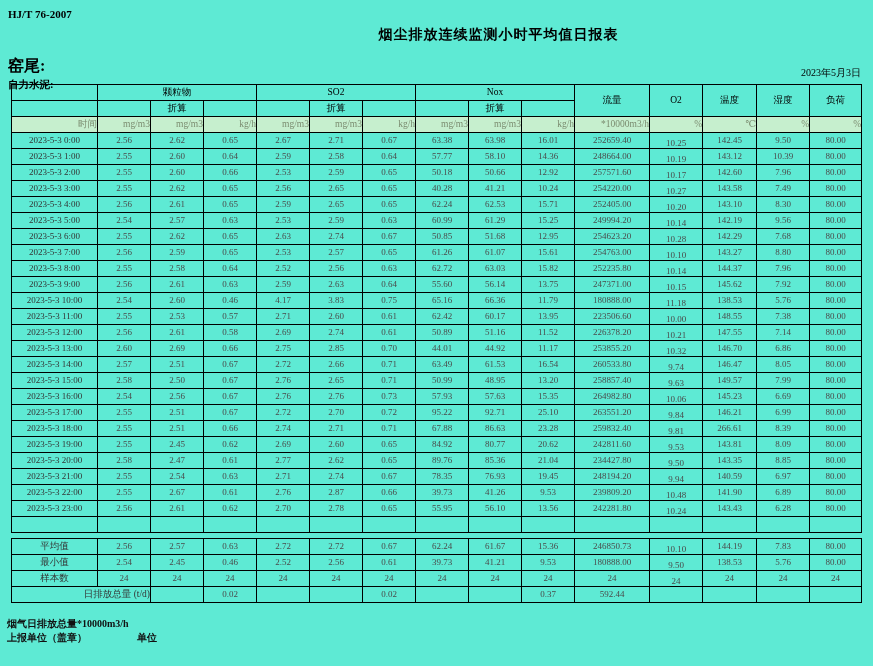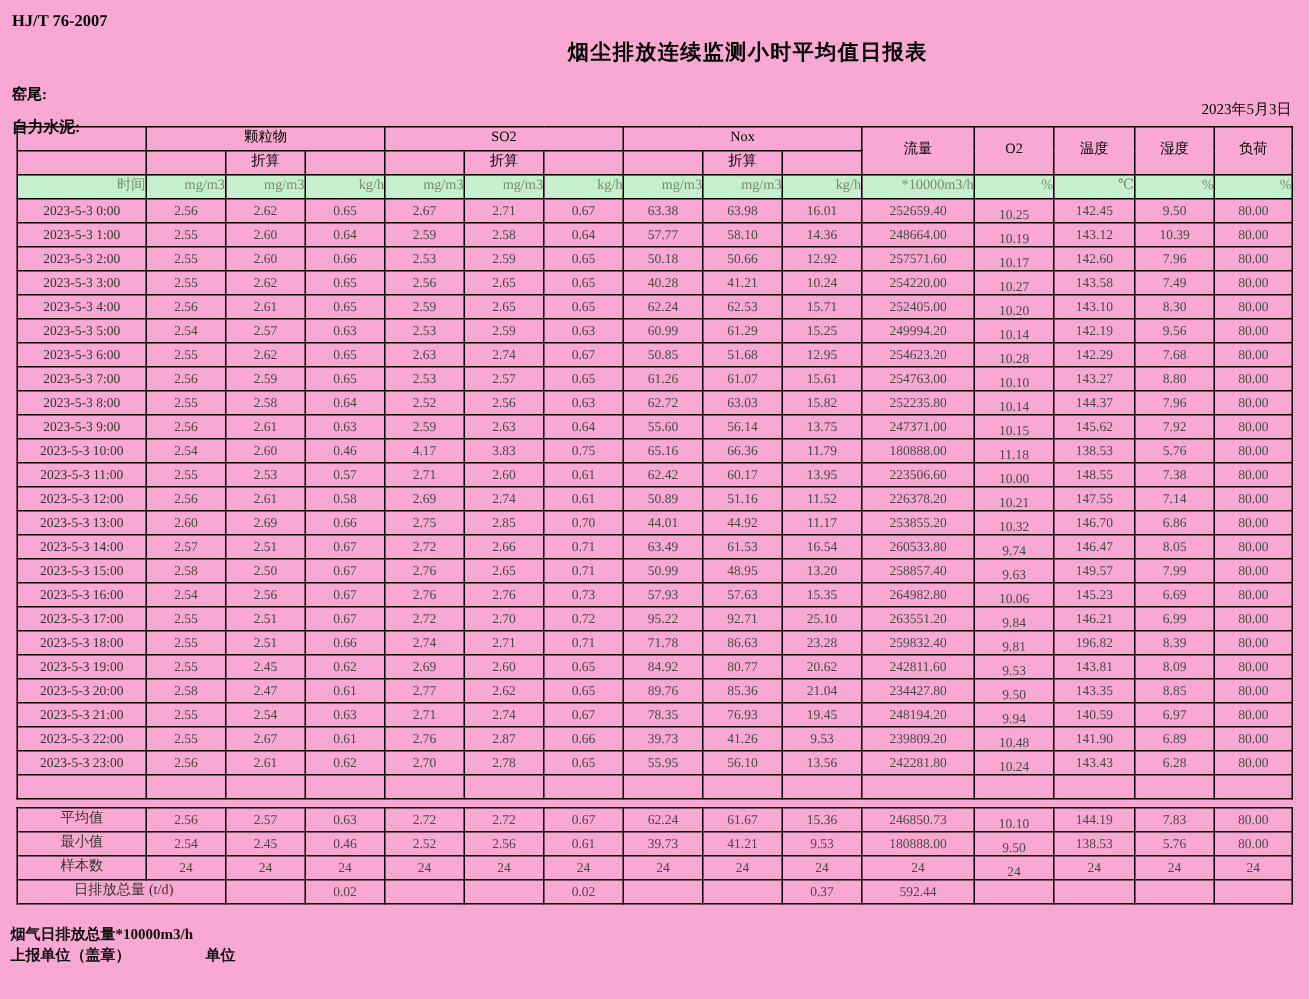--- a/index.html
+++ b/index.html
@@ -1,37 +1,37 @@
 <!DOCTYPE html>
 <html><head>
 <meta charset="utf-8">
 <style>
   html,body{margin:0;padding:0;background:#fff;}
-  .page{position:relative;width:873px;height:666px;background:#f9a8d4;overflow:hidden;
+  .page{position:relative;width:873px;height:666px;background:#5eead4;overflow:hidden;
         font-family:"Liberation Serif","DejaVu Serif",serif;color:#000;}
   .std{position:absolute;left:8px;top:8px;font-size:11px;font-weight:bold;}
   .title{position:absolute;left:62px;top:26px;width:873px;text-align:center;
          font-size:14px;font-weight:bold;letter-spacing:1px;}
   .company{position:absolute;left:8px;top:42px;font-size:10.5px;font-weight:bold;margin-top:36px;}
-  .location{position:absolute;left:8px;top:56px;font-size:10px;font-weight:bold;}
+  .location{position:absolute;left:8px;top:56px;font-size:16px;font-weight:bold;}
   .date{position:absolute;right:12px;top:66px;font-size:10px;}
   .tablewrap{position:absolute;left:11px;top:84px;width:683px;}
   table{border-collapse:collapse;table-layout:fixed;width:850px;
         font-family:"Liberation Serif","DejaVu Serif",serif;}
   td,th{border:1px solid #000;height:15px;line-height:15px;padding:0;
         text-align:center;font-weight:normal;font-size:9px;color:#3f3f3f;
         overflow:hidden;white-space:nowrap;}
   thead th{color:#000;font-size:9.5px;}
   .unitrow th{background:#c6efce;color:#7b8c70;text-align:right;}
   tbody td{color:#4a4a4a;}
   td.time,.lbl{color:#333;}
   .lbl{font-size:9.5px;margin-top:42px;}
   td.o2 span{display:inline-block;transform:translateY(3px);}
   .summary{margin-top:5px;}
-  .total-lbl{text-align:center;padding-left:3px;}
+  .total-lbl{text-align:right;padding-left:3px;}
   .footer{margin-top:14px;margin-left:-4px;font-size:10px;font-weight:bold;
           color:#111;line-height:14px;}
   .f2 .unit2{margin-left:50px;}
 </style>
 </head>
 <body>
 
 <div class="page">
   <div class="std">HJ/T 76-2007</div>
   <div class="title">烟尘排放连续监测小时平均值日报表</div>
@@ -408,26 +408,26 @@
             <td>80.00</td>
           </tr>
           <tr>
             <td class="time">2023-5-3 18:00</td>
             <td>2.55</td>
             <td>2.51</td>
             <td>0.66</td>
             <td>2.74</td>
             <td>2.71</td>
             <td>0.71</td>
-            <td>71.78</td>
+            <td>67.88</td>
             <td>86.63</td>
             <td>23.28</td>
             <td>259832.40</td>
             <td class="o2"><span>9.81</span></td>
-            <td>196.82</td>
+            <td>266.61</td>
             <td>8.39</td>
             <td>80.00</td>
           </tr>
           <tr>
             <td class="time">2023-5-3 19:00</td>
             <td>2.55</td>
             <td>2.45</td>
             <td>0.62</td>
             <td>2.69</td>
             <td>2.60</td>

